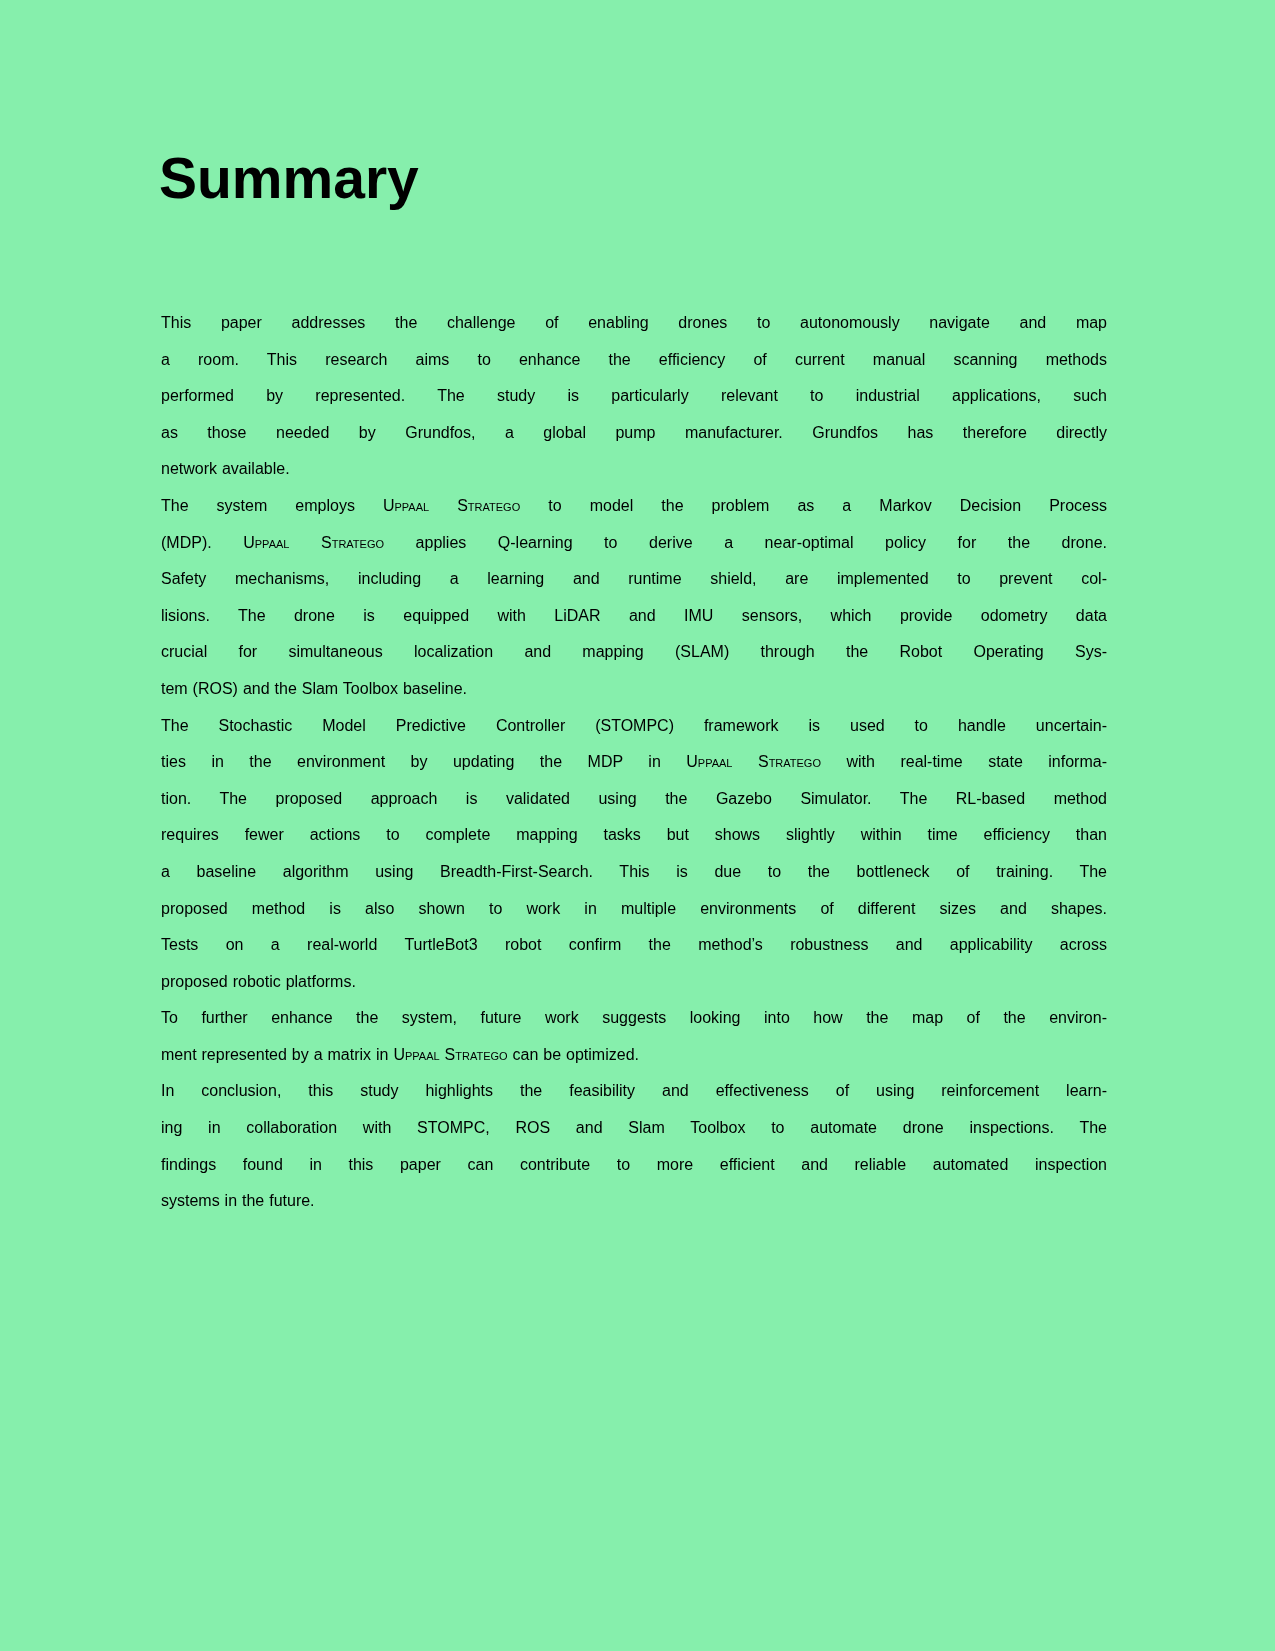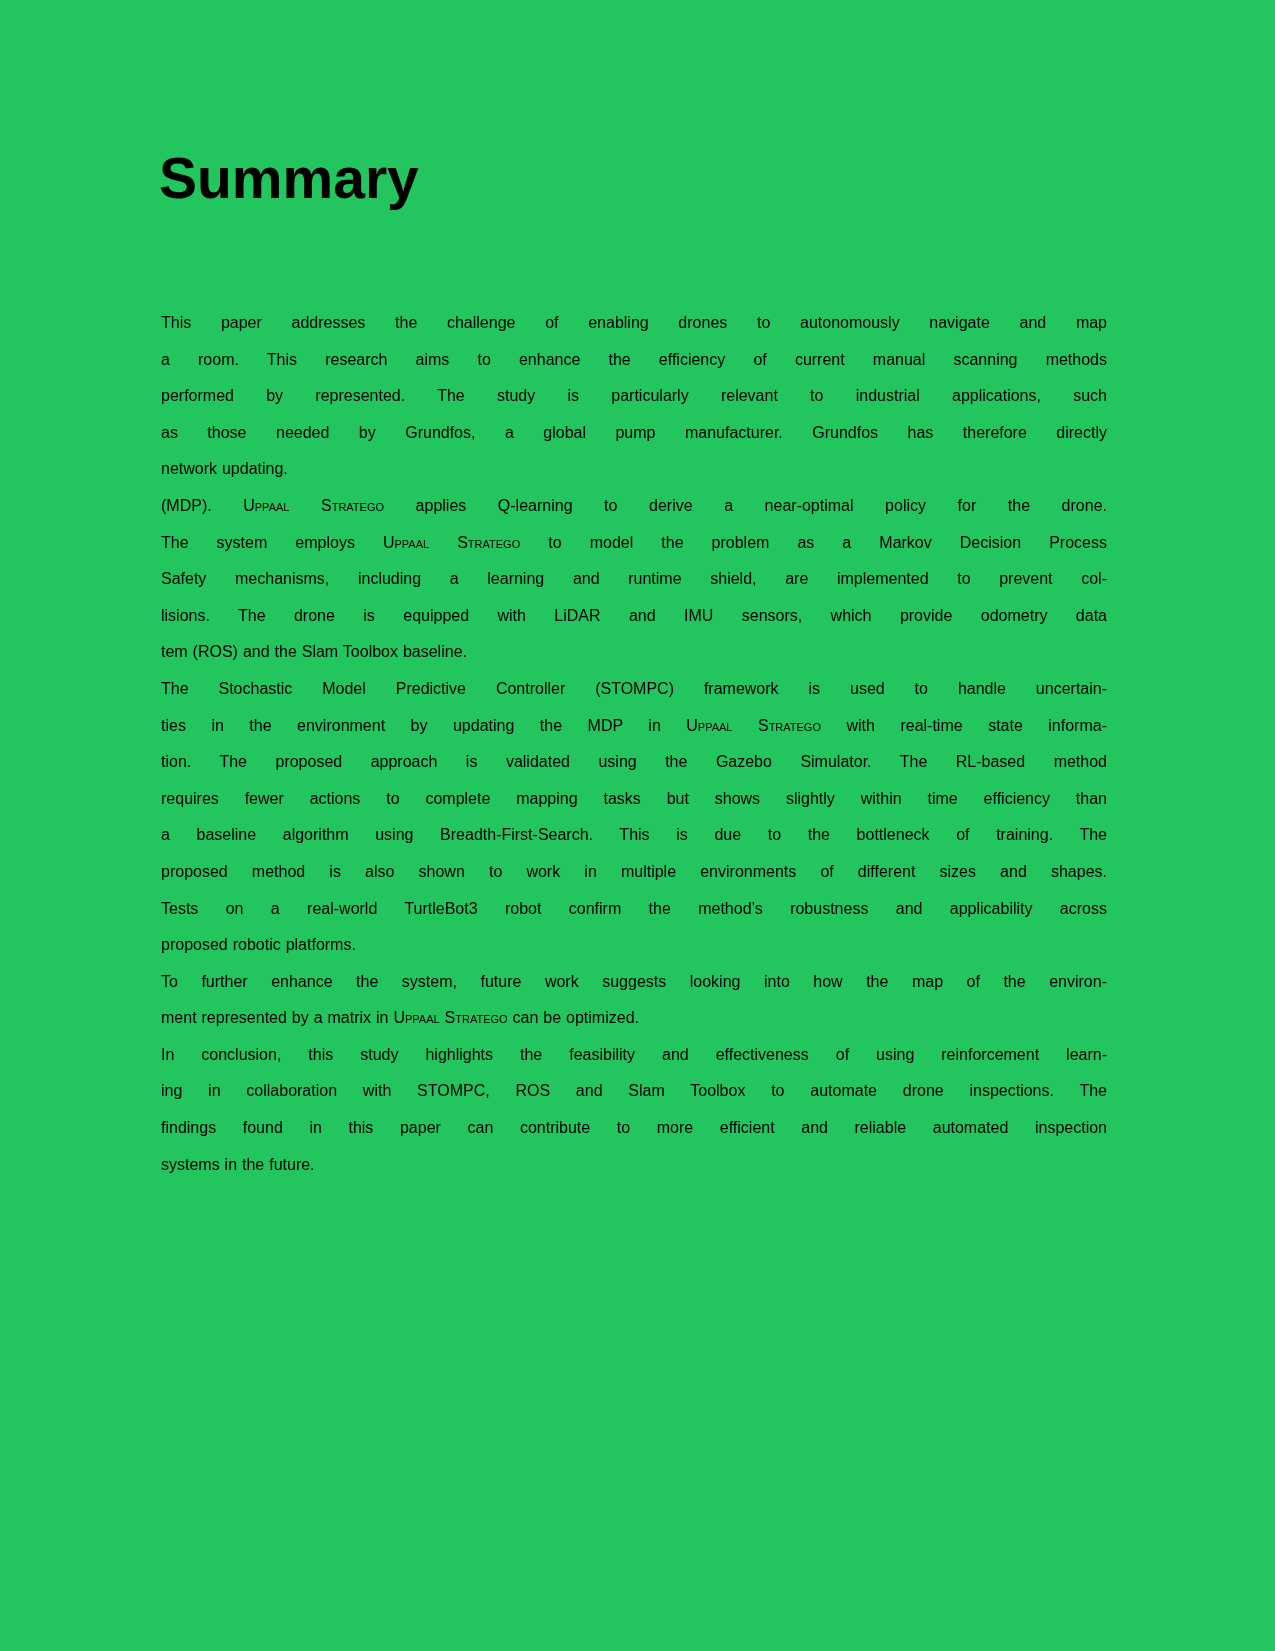--- a/index.html
+++ b/index.html
@@ -10,21 +10,21 @@
   body {
     width: 1275px;
     height: 1651px;
     position: relative;
     font-family: "Liberation Sans", "DejaVu Sans", sans-serif;
     color: #000000;
   }
   .page {
     position: absolute;
     inset: 0;
-    background: #22c55e;
+    background: #86efac;
     overflow: hidden;
   }
   .chapter-title {
     position: absolute;
     left: 159px;
     top: 150px;
     margin: 0;
     font-size: 57px;
     line-height: 1;
     font-weight: 700;
@@ -59,27 +59,28 @@
 <body>
 
 <div class="page">
   <h1 class="chapter-title">Summary</h1>
   <div class="content">
       <div class="para">
         <div class="line"><span>This paper addresses the challenge of enabling drones to autonomously navigate and map</span></div>
         <div class="line"><span>a room. This research aims to enhance the efficiency of current manual scanning methods</span></div>
         <div class="line"><span>performed by represented. The study is particularly relevant to industrial applications, such</span></div>
         <div class="line"><span>as those needed by Grundfos, a global pump manufacturer. Grundfos has therefore directly</span></div>
-        <div class="line para-end"><span>network updating.</span></div>
+        <div class="line para-end"><span>network available.</span></div>
       </div>
       <div class="para">
+        <div class="line"><span>The system employs </span><span class="sc">Uppaal Stratego</span><span> to model the problem as a Markov Decision Process</span></div>
         <div class="line"><span>(MDP). </span><span class="sc">Uppaal Stratego</span><span> applies Q-learning to derive a near-optimal policy for the drone.</span></div>
-        <div class="line"><span>The system employs </span><span class="sc">Uppaal Stratego</span><span> to model the problem as a Markov Decision Process</span></div>
         <div class="line"><span>Safety mechanisms, including a learning and runtime shield, are implemented to prevent col-</span></div>
         <div class="line"><span>lisions. The drone is equipped with LiDAR and IMU sensors, which provide odometry data</span></div>
+        <div class="line"><span>crucial for simultaneous localization and mapping (SLAM) through the Robot Operating Sys-</span></div>
         <div class="line para-end"><span>tem (ROS) and the Slam Toolbox baseline.</span></div>
       </div>
       <div class="para">
         <div class="line"><span>The Stochastic Model Predictive Controller (STOMPC) framework is used to handle uncertain-</span></div>
         <div class="line"><span>ties in the environment by updating the MDP in </span><span class="sc">Uppaal Stratego</span><span> with real-time state informa-</span></div>
         <div class="line"><span>tion. The proposed approach is validated using the Gazebo Simulator. The RL-based method</span></div>
         <div class="line"><span>requires fewer actions to complete mapping tasks but shows slightly within time efficiency than</span></div>
         <div class="line"><span>a baseline algorithm using Breadth-First-Search. This is due to the bottleneck of training. The</span></div>
         <div class="line"><span>proposed method is also shown to work in multiple environments of different sizes and shapes.</span></div>
         <div class="line"><span>Tests on a real-world TurtleBot3 robot confirm the method’s robustness and applicability across</span></div>

